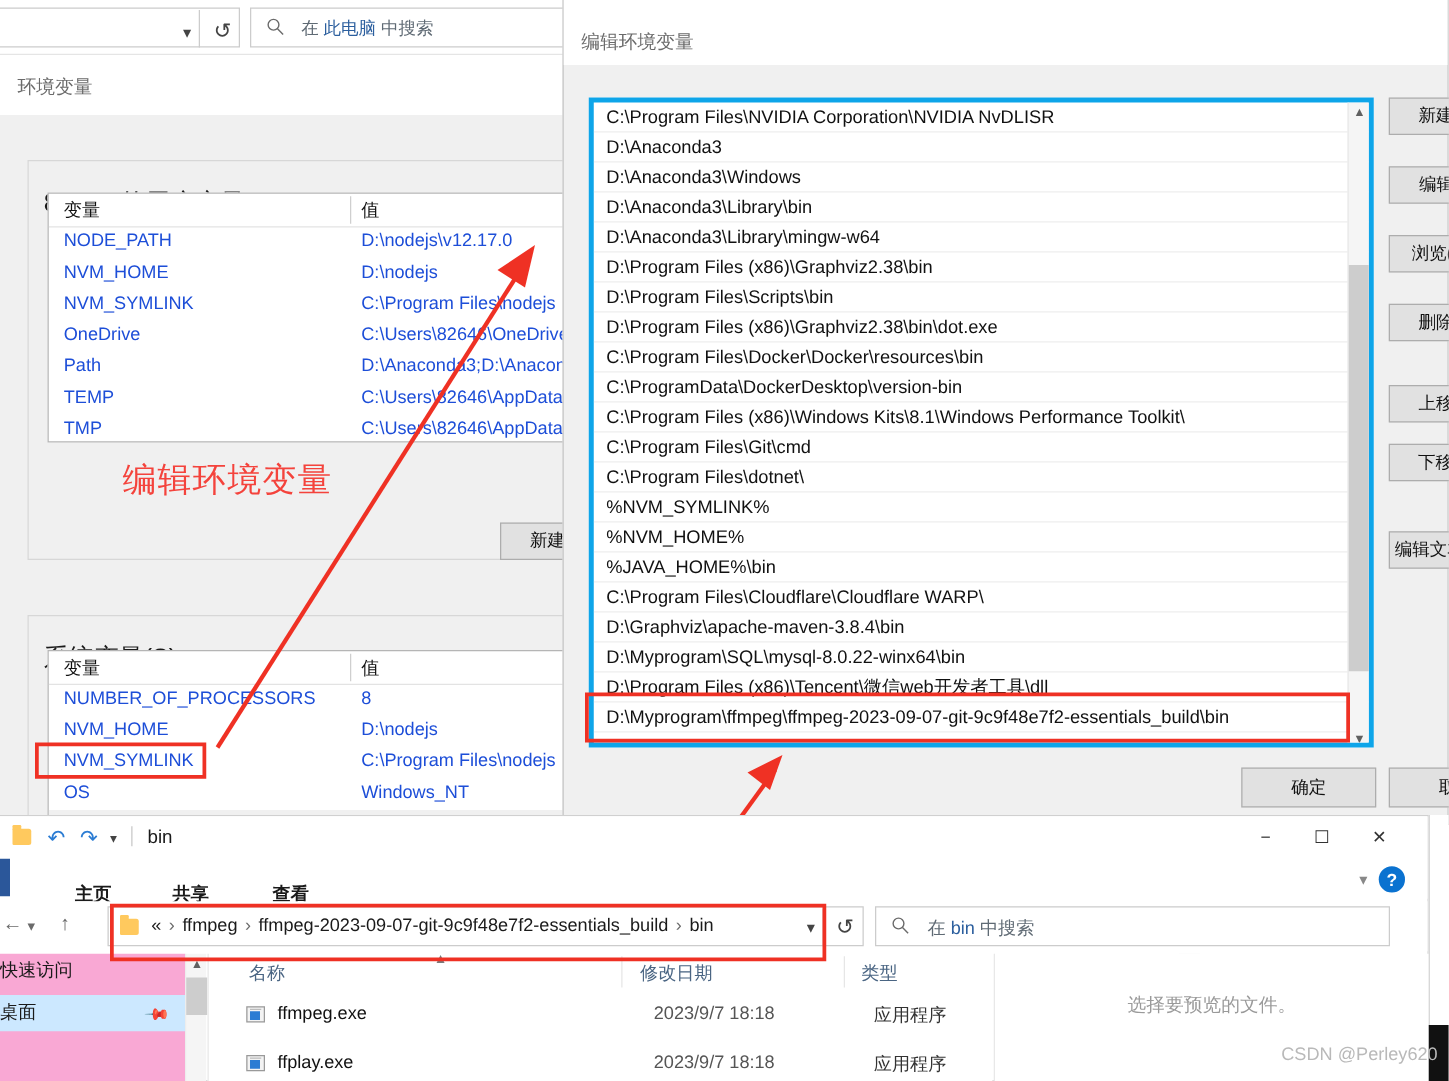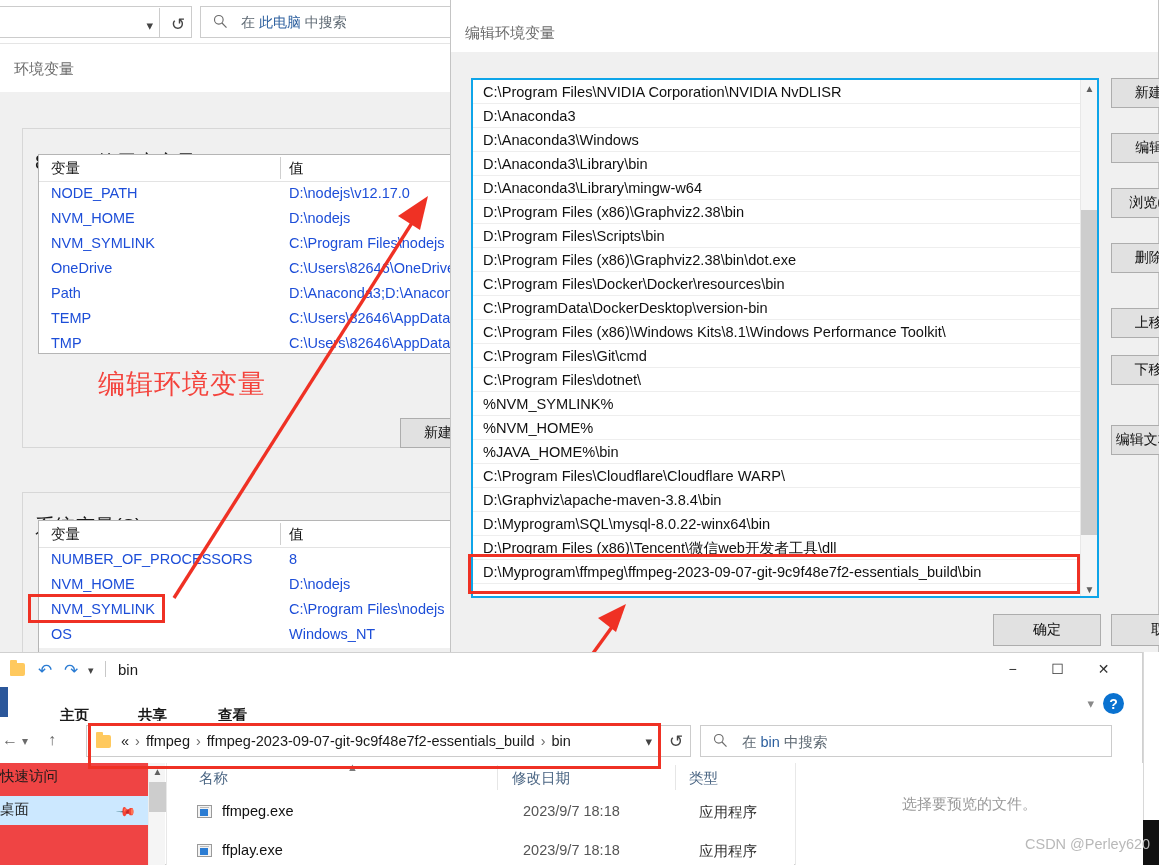--- a/index.html
+++ b/index.html
@@ -123,21 +123,21 @@
     background: #f0f0f0; border: 1px solid #c4c4c4; border-top: none;
   }
   #editdlg-titlebar {
     position: absolute; left: 0; top: 0; width: 707px; height: 52px; background: #ffffff;
   }
   #editdlg-title {
     position: absolute; left: 14px; top: 24px; font-size: 15px; color: #6a6a6a;
   }
   #pathlist {
     position: absolute; left: 20px; top: 78px; width: 628px; height: 520px;
-    background: #ffffff; border: 2px solid #0ea5e9; overflow: hidden;
+    background: #ffffff; border: 4px solid #0ea5e9; overflow: hidden;
   }
   .path-row {
     position: relative; height: 24px; border-bottom: 1px solid #eeeeee;
     padding-left: 10px; font-size: 14.6px; color: #111; line-height: 24px;
     white-space: nowrap; overflow: hidden;
   }
   #pathlist-scroll {
     position: absolute; right: 0; top: 0; width: 17px; height: 518px;
     background: #f5f5f5; border-left: 1px solid #e8e8e8;
   }
@@ -228,21 +228,21 @@
   #fe-refresh { position: absolute; right: 7px; top: 5px; font-size: 17px; color: #444; transform: scaleX(-1); }
   #fe-search-box {
     position: absolute; left: 700px; top: 4px; width: 412px; height: 32px;
     border: 1px solid #ccc; background: #fff;
   }
   #fe-search-icon { position: absolute; left: 12px; top: 7px; width: 15px; height: 15px; }
   #fe-search-text { position: absolute; left: 41px; top: 7px; font-size: 14.5px; color: #5f6a74; }
   #fe-search-text .hl { color: #2c5f9e; }
 
   #fe-nav {
-    position: absolute; left: 0; top: 110px; width: 148px; height: 103px; background: #ef4444;
+    position: absolute; left: 0; top: 110px; width: 148px; height: 103px; background: #f9a8d4;
   }
   .nav-item { position: absolute; left: 0; width: 148px; height: 29px; font-size: 14.5px; color: #1a1a1a; }
   .nav-item span.lbl { position: absolute; left: 0px; top: 4px; }
   .nav-item.sel { background: #cce8ff; }
   #nav-pin { position: absolute; right: 14px; top: 8px; font-size: 13px; color: #7a7a7a; transform: rotate(45deg); }
   #fe-nav-scroll {
     position: absolute; left: 148px; top: 110px; width: 17px; height: 103px;
     background: #f5f5f5; border-left: 1px solid #ededed;
   }
   #fe-nav-up { position: absolute; top: 0; left: 0; width: 17px; height: 17px;

